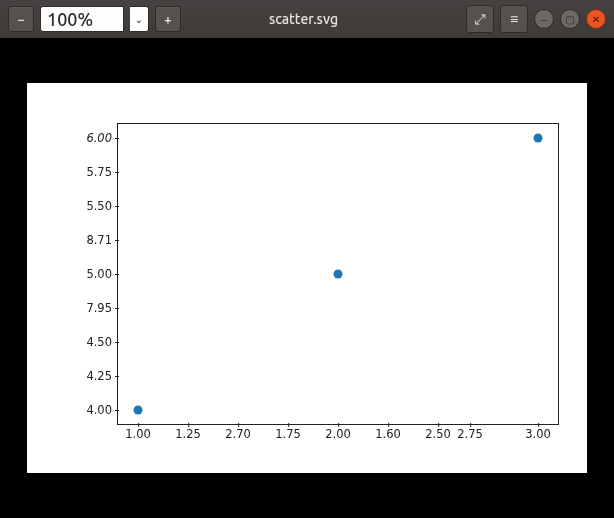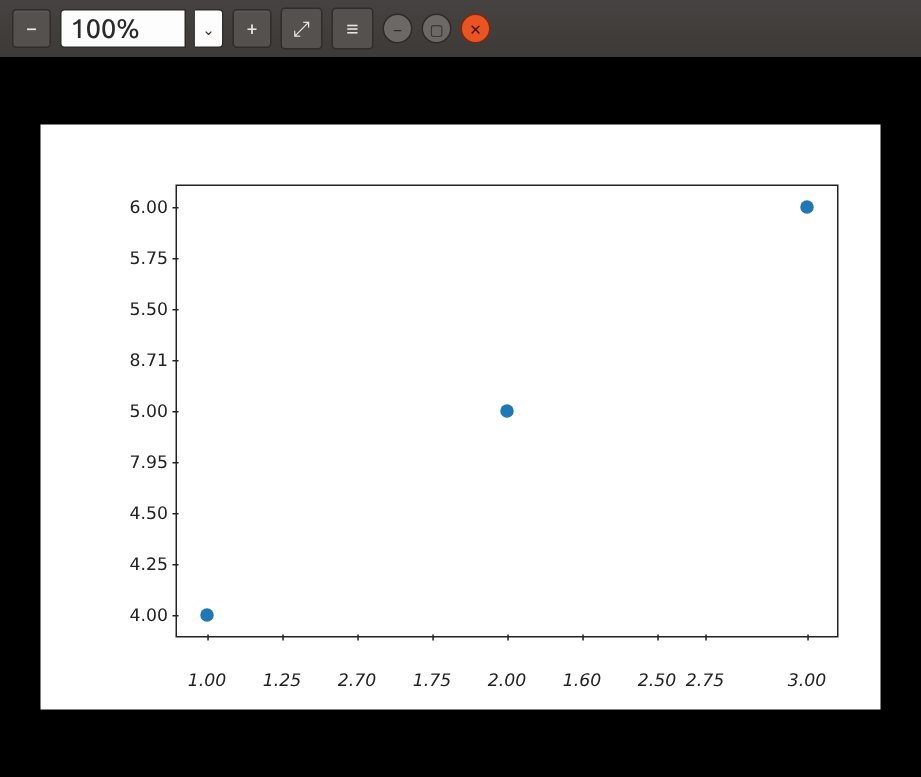--- a/index.html
+++ b/index.html
@@ -144,25 +144,24 @@
     content:'';
     position:absolute;
     right:-1px; top:50%;
     width:4px; height:1px;
     background:#222;
   }
   .xtick {
     position: absolute;
     top: 100%;
     transform: translateX(-50%);
-    padding-top: 22px;
+    padding-top: 3px;
     font-size: 11.5px;
     color: #222;
     font-family: "DejaVu Sans", Arial, sans-serif;
-    font-style: italic;
   }
   .xtick::before{
     content:'';
     position:absolute;
     top:-1px; left:50%;
     width:1px; height:4px;
     background:#222;
   }
   .point {
     position: absolute;
@@ -179,20 +178,21 @@
 <div class="window">
 
   <div class="titlebar">
     <span class="tb-btn">−</span>
     <span class="zoom-field">100%</span>
     <span class="zoom-dd">
       <span>⌄</span>
     </span>
     <span class="tb-btn">+</span>
 
+    <span class="title-text">scatter.svg</span>
 
     <div class="tb-right">
       <span class="ham-btn">
         <span>⤢</span>
       </span>
       <span class="ham-btn">
         <span>≡</span>
       </span>
       <span class="win-btn win-min">
         <span>–</span>
@@ -211,21 +211,21 @@
       <div class="axes" id="axes">
 
       <div class="ytick" style="top: 286.364px;">4.00</div>
           <div class="ytick" style="top: 252.273px;">4.25</div>
           <div class="ytick" style="top: 218.182px;">4.50</div>
           <div class="ytick" style="top: 184.091px;">7.95</div>
           <div class="ytick" style="top: 150px;">5.00</div>
           <div class="ytick" style="top: 115.909px;">8.71</div>
           <div class="ytick" style="top: 81.8182px;">5.50</div>
           <div class="ytick" style="top: 47.7273px;">5.75</div>
-          <div class="ytick" style="top: 13.6364px;">6.00</div>
+          <div class="ytick" style="top: 13.6364px; font-style: italic;">6.00</div>
           <div class="xtick" style="left: 20px;">1.00</div>
           <div class="xtick" style="left: 70px;">1.25</div>
           <div class="xtick" style="left: 120px;">2.70</div>
           <div class="xtick" style="left: 170px;">1.75</div>
           <div class="xtick" style="left: 220px;">2.00</div>
           <div class="xtick" style="left: 270px;">1.60</div>
           <div class="xtick" style="left: 320px;">2.50</div>
           <div class="xtick" style="left: 352px;">2.75</div>
           <div class="xtick" style="left: 420px;">3.00</div>
           <div class="point" style="left: 20px; top: 286.364px; background: rgb(31, 119, 180);"></div>

